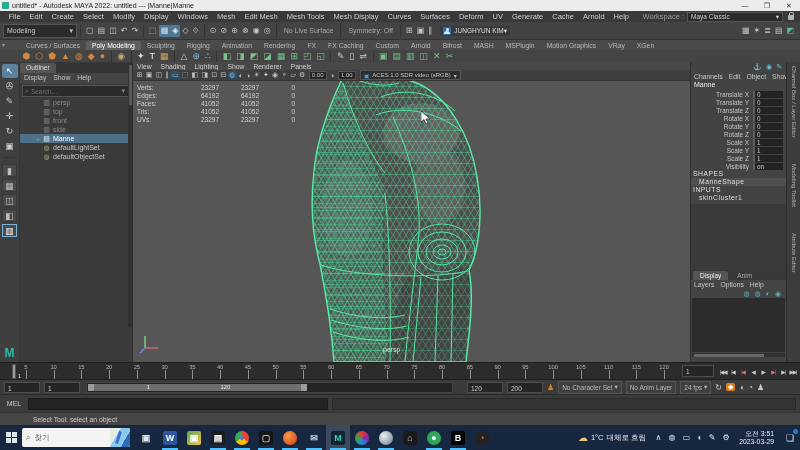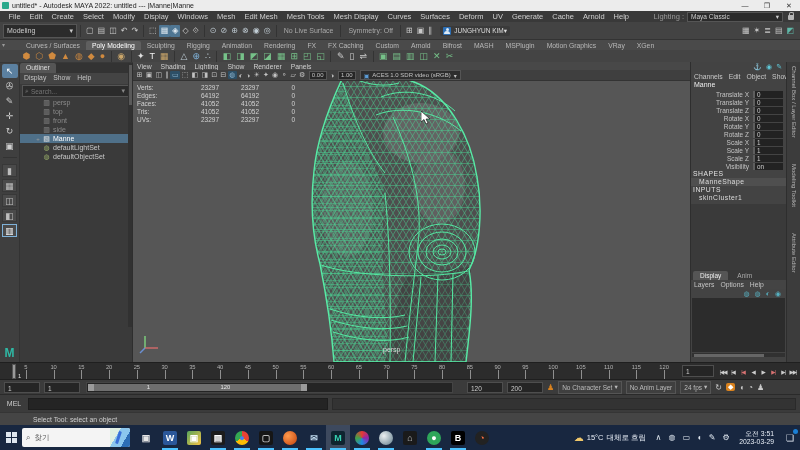--- a/index.html
+++ b/index.html
@@ -204,21 +204,21 @@
   <div class="abs title-bar">
     <span class="app-ic"></span>
     <span class="title-text">untitled* - Autodesk MAYA 2022: untitled --- |Manne|Manne</span>
     <span class="win-btn">—</span>
     <span class="win-btn">❐</span>
     <span class="win-btn">✕</span>
   </div>
 
   <div class="abs menu-bar">
     <span><span class="menu-item">File</span><span class="menu-item">Edit</span><span class="menu-item">Create</span><span class="menu-item">Select</span><span class="menu-item">Modify</span><span class="menu-item">Display</span><span class="menu-item">Windows</span><span class="menu-item">Mesh</span><span class="menu-item">Edit Mesh</span><span class="menu-item">Mesh Tools</span><span class="menu-item">Mesh Display</span><span class="menu-item">Curves</span><span class="menu-item">Surfaces</span><span class="menu-item">Deform</span><span class="menu-item">UV</span><span class="menu-item">Generate</span><span class="menu-item">Cache</span><span class="menu-item">Arnold</span><span class="menu-item">Help</span></span>
-    <span class="ws-label">Lighting :</span>
+    <span class="ws-label">Workspace :</span>
     <span class="ws-drop">
       <span>Maya Classic</span>
       <span>▾</span>
     </span>
     <span class="lock"></span>
   </div>
 
   <div class="abs status-line">
     <span class="menuset">
       <span>Modeling</span>
@@ -855,21 +855,21 @@
         <span class="tb-app open">
         <span class="tb-app-ic" style="background: rgb(0, 0, 0); color: rgb(255, 255, 255);">B</span>
       </span>
         <span class="tb-app round">
         <span class="tb-app-ic" style="background: rgb(34, 34, 34); color: rgb(255, 112, 67);">◔</span>
       </span>
       </span>
     <span class="tray">
       <span class="weather">
         <span class="wic">☁</span>
-        <span>15°C</span>
+        <span>1°C</span>
         <span>대체로 흐림</span>
       </span>
       <span class="row">
           <span class="tray-ic">∧</span>
           <span class="tray-ic">◍</span>
           <span class="tray-ic">▭</span>
           <span class="tray-ic">◖</span>
           <span class="tray-ic">✎</span>
           <span class="tray-ic">⚙</span>
         </span>

